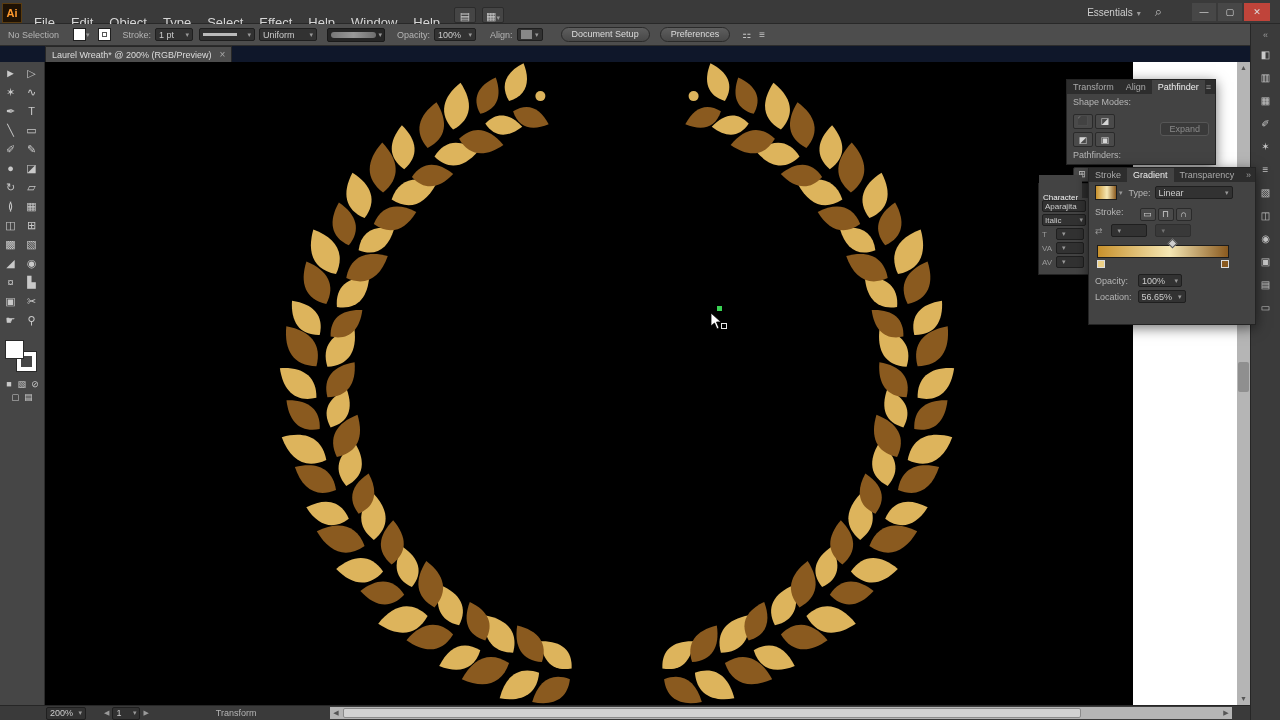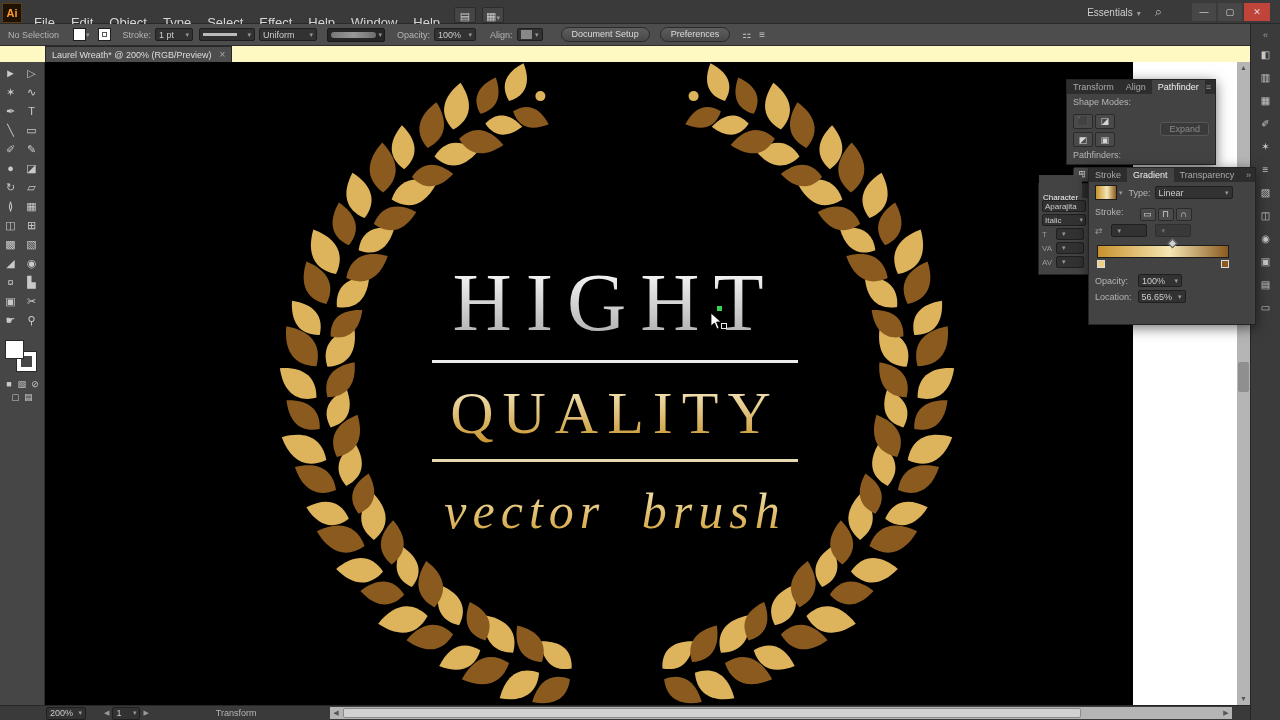--- a/index.html
+++ b/index.html
@@ -24,21 +24,21 @@
   .lbl { color:#b5b5b5; font-size:9px; }
   .dd { background:#323232; border:1px solid #1f1f1f; color:#ccc; font-size:9px; display:flex; align-items:center; justify-content:space-between; padding:0 3px; height:13px; border-radius:2px; }
   .dd .caret { color:#999; font-size:7px; margin-left:3px; }
   .swatch { width:13px; height:13px; border:1px solid #1f1f1f; background:#fff; }
   .swatch.stroke-sw { background:#fff; box-shadow:inset 0 0 0 3px #fff, inset 0 0 0 4px #555; }
   .btn { background:linear-gradient(#5e5e5e,#484848); border:1px solid #2a2a2a; border-radius:9px; color:#ddd; font-size:9px; padding:0 10px; height:15px; line-height:13px; }
   .brushdd { width:58px; height:14px; background:#262626; border:1px solid #1a1a1a; border-radius:2px; display:flex; align-items:center; justify-content:flex-end; }
   .brushdd .stroke-preview { flex:1; height:6px; margin:0 3px; background:linear-gradient(90deg,#777,#999,#6d6d6d); border-radius:3px; }
 
   
-  .tabbar { position:absolute; left:0; top:46px; width:1280px; height:16px; background:#fef9c3; }
+  .tabbar { position:absolute; left:0; top:46px; width:1280px; height:16px; background:#0f172a; }
   .doc-tab { position:absolute; left:45px; top:0; height:16px; background:#4d4d4d; border:1px solid #272727; border-bottom:none; display:flex; align-items:center; padding:0 6px; font-size:9px; color:#ddd; }
   .doc-tab .close-x { margin-left:8px; color:#aaa; font-size:10px; }
 
   
   .toolbar { position:absolute; left:0; top:62px; width:45px; height:643px; background:#464646; border-right:1px solid #2c2c2c; }
   .tools-grid { display:flex; flex-wrap:wrap; width:44px; padding-top:2px; }
   .tool { width:21px; height:19px; text-align:center; line-height:19px; font-size:11px; color:#c9c9c9; }
   .fillstroke { position:relative; width:34px; height:34px; margin:10px auto 4px; }
   .fs-stroke { position:absolute; left:12px; top:12px; width:19px; height:19px; border:4px solid #fff; outline:1px solid #2a2a2a; background:#464646; }
   .fs-fill { position:absolute; left:0; top:0; width:19px; height:19px; background:#fff; border:1px solid #2a2a2a; }
@@ -323,27 +323,20 @@
           <path d="M0 0 C 16.8 -13.1, 15.5 -29.9, 0 -46.6 C -15.5 -29.9, -16.8 -13.1, 0 0 Z" transform="translate(761.4 86.1) rotate(-11.0)" fill="#8a5a1f"></path>
           <path d="M0 0 C 15.8 -12.3, 14.5 -28.1, 0 -43.9 C -14.5 -28.1, -15.8 -12.3, 0 0 Z" transform="translate(754.5 94.6) rotate(-83.0)" fill="#ddb45c"></path>
           <path d="M0 0 C 17.1 -13.3, 15.7 -30.4, 0 -47.5 C -15.7 -30.4, -17.1 -13.3, 0 0 Z" transform="translate(735.9 67.6) rotate(-9.0)" fill="#ddb45c"></path>
           <path d="M0 0 C 16.1 -12.5, 14.8 -28.6, 0 -44.7 C -14.8 -28.6, -16.1 -12.5, 0 0 Z" transform="translate(729.9 76.8) rotate(-98.0)" fill="#8a5a1f"></path>
           <path d="M0 0 C 14.2 -11.0, 13.1 -25.2, 0 -39.5 C -13.1 -25.2, -14.2 -11.0, 0 0 Z" transform="translate(708.7 51.8) rotate(-23.0)" fill="#8a5a1f"></path>
           <path d="M0 0 C 13.3 -10.4, 12.3 -23.7, 0 -37.1 C -12.3 -23.7, -13.3 -10.4, 0 0 Z" transform="translate(703.7 61.6) rotate(-95.0)" fill="#ddb45c"></path>
           <path d="M0 0 C 14.5 -11.3, 13.4 -25.8, 0 -40.4 C -13.4 -25.8, -14.5 -11.3, 0 0 Z" transform="translate(679.9 39.0) rotate(-21.0)" fill="#ddb45c"></path>
           <path d="M0 0 C 13.7 -10.6, 12.6 -24.3, 0 -37.9 C -12.6 -24.3, -13.7 -10.6, 0 0 Z" transform="translate(675.9 49.3) rotate(-110.0)" fill="#8a5a1f"></path>
           <circle cx="648.6" cy="34.1" r="5" fill="#ddb45c"></circle>
         </svg>
-      <div class="text-stack">
-        <div class="gold-text" id="heading" style="background-image: linear-gradient(rgb(255, 255, 255), rgb(168, 168, 168));">HIGHT</div>
-        <div class="rule" id="rule1" style="background: rgb(237, 237, 237);"></div>
-        <div class="gold-text" id="subheading" style="background-image: linear-gradient(rgb(247, 236, 198), rgb(201, 149, 46));">QUALITY</div>
-        <div class="rule" id="rule2" style="background: rgb(231, 217, 174);"></div>
-        <div class="gold-text" id="tagline" style="background-image: linear-gradient(rgb(243, 227, 174), rgb(211, 162, 60));">vector brush</div>
-      </div>
       <svg class="cursor-arrow" style="left:665px;top:250px" viewBox="0 0 12 18">
         <polygon points="1,1 1,14 4.5,11 7,17 9,16 6.5,10 11,10" fill="#fff" stroke="#000" stroke-width="0.8"></polygon>
       </svg>
       <span class="smart-dot" id="smartdot" style="left: 672px; top: 244px; background: rgb(57, 211, 83);"></span>
       <span class="snap-square" style="left:676px;top:261px"></span>
     </div>
   </div>
 
   <div class="vscroll">
     <div class="arrow">▲</div>

